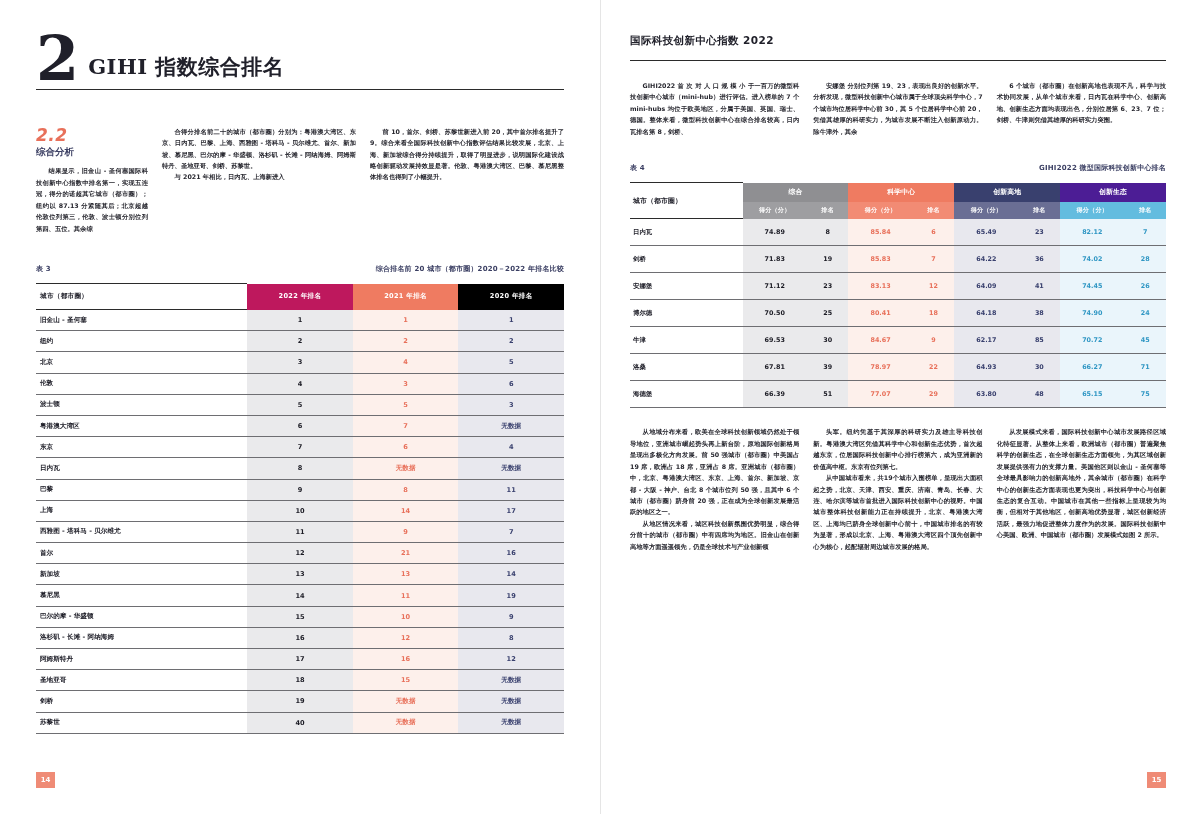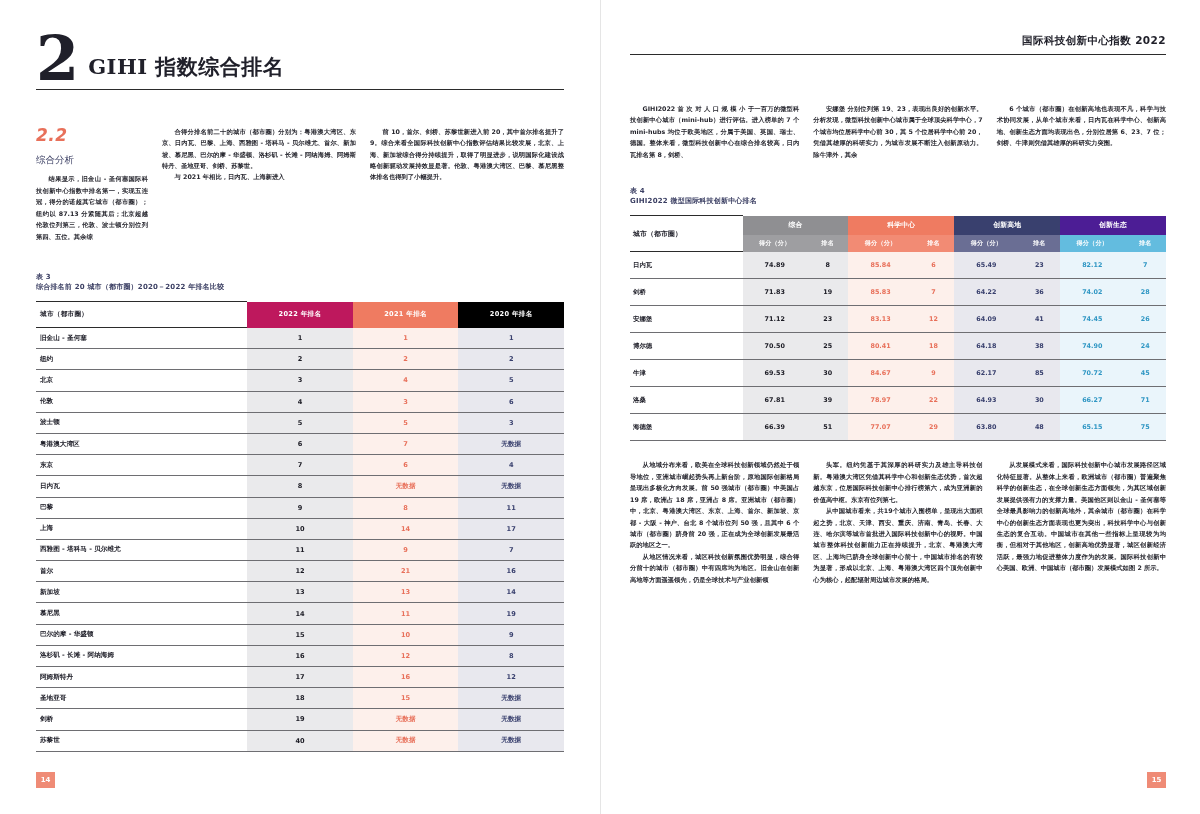--- a/index.html
+++ b/index.html
@@ -39,57 +39,55 @@
   }
   .chapter-title {
     font-family: "DejaVu Serif", "Liberation Serif", serif;
     font-size: 21px; font-weight: 700; color: #20202a;
     padding-bottom: 3px; letter-spacing: .5px;
   }
 
   
   .run-head {
     padding-top: 34px;
-    text-align: right;
     border-bottom: 1.6px solid #2b2b2b;
-    padding-bottom: 6px;
-    margin-bottom: 48px;
+    padding-bottom: 12px;
+    margin-bottom: 19px;
     font-size: 10.5px; font-weight: 700; color: #20202a;
     letter-spacing: .4px;
   }
 
   
   .cols { display: flex; gap: 14px; }
   .col { flex: 1; }
   .sec-num {
     font-size: 17px; font-weight: 700; font-style: italic;
     color: #e8705a; line-height: 1.1; letter-spacing: .5px;
   }
   .sec-name {
-    font-size: 9.5px; font-weight: 400; color: #3b3f63;
-    margin-top: 10px;
+    font-size: 9.5px; font-weight: 700; color: #3b3f63;
+    margin-top: 2px;
   }
   p.body {
     font-size: 6.3px; line-height: 1.82; color: #26262e;
     text-align: justify; text-indent: 2em;
     font-weight: 600;
   }
   p.body + p.body { margin-top: 0; }
 
   .left-cols { margin-top: 4px; }
   .left-cols .col.c1 { flex: 0 0 112px; }
   .left-cols .col.c2 { flex: 1; }
   .left-cols .col.c3 { flex: 1; }
 
   
   .tbl-cap {
     display: flex; justify-content: space-between; align-items: baseline;
     font-size: 7px; font-weight: 700; color: #3b3f63;
     letter-spacing: .2px;
-    flex-direction: column;
   }
   .cap-wrap { margin-bottom: 9px; }
 
   
   table { width: 100%; border-collapse: collapse; table-layout: fixed; }
   .t3 th, .t3 td { font-size: 6.6px; font-weight: 700; }
   .t3 thead th {
     height: 26px; color: #ffffff; text-align: center;
     letter-spacing: .3px; vertical-align: middle;
   }

